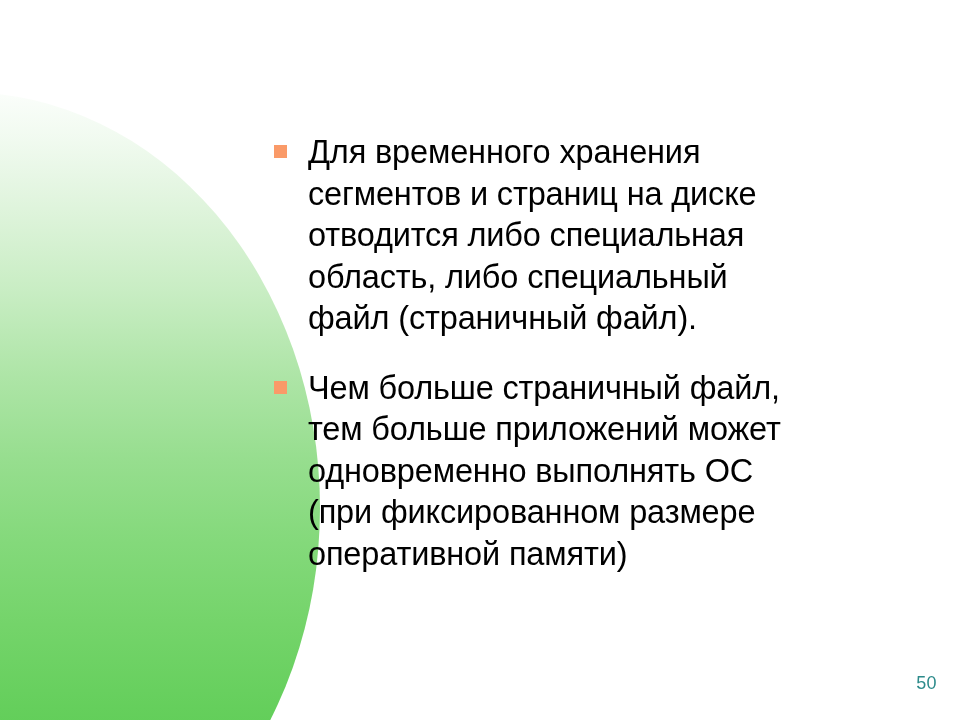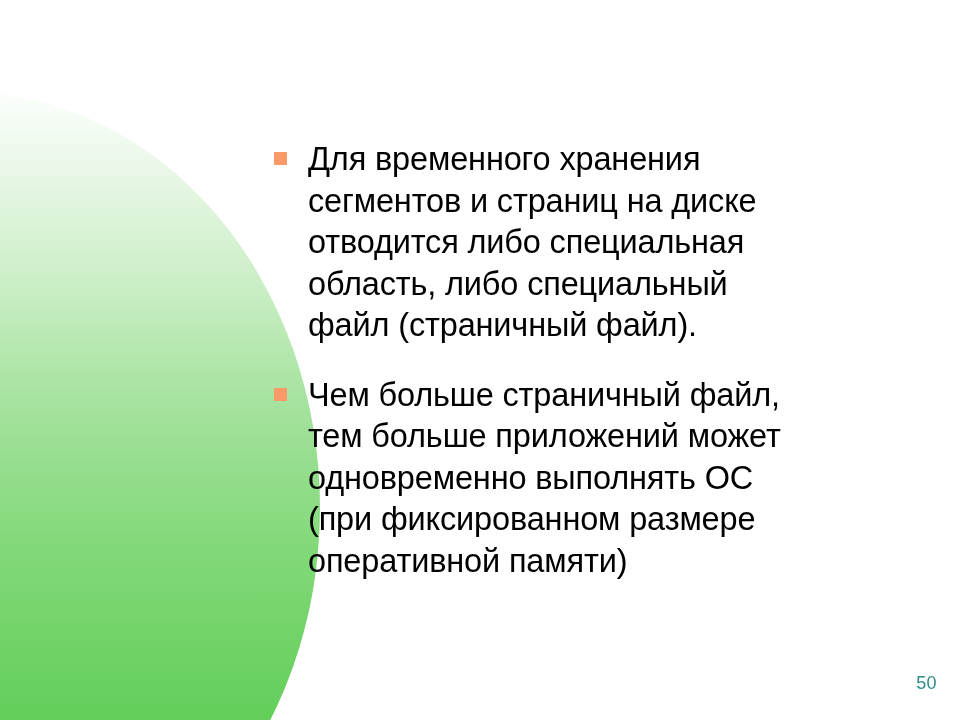--- a/index.html
+++ b/index.html
@@ -40,21 +40,21 @@
         #58cc51 84%,
         #4ecb49 92%,
         #48ca43 100%);
     pointer-events: none;
   }
 
   
   #content {
     position: absolute;
     left: 262px;
-    top: 139px;
+    top: 132px;
     width: 540px;
   }
 
   .bullet-para {
     position: relative;
     padding-left: 46px;
     margin: 0 0 16px 0;
     font-size: 32.5px;
     line-height: 41.5px;
     color: #000000;

